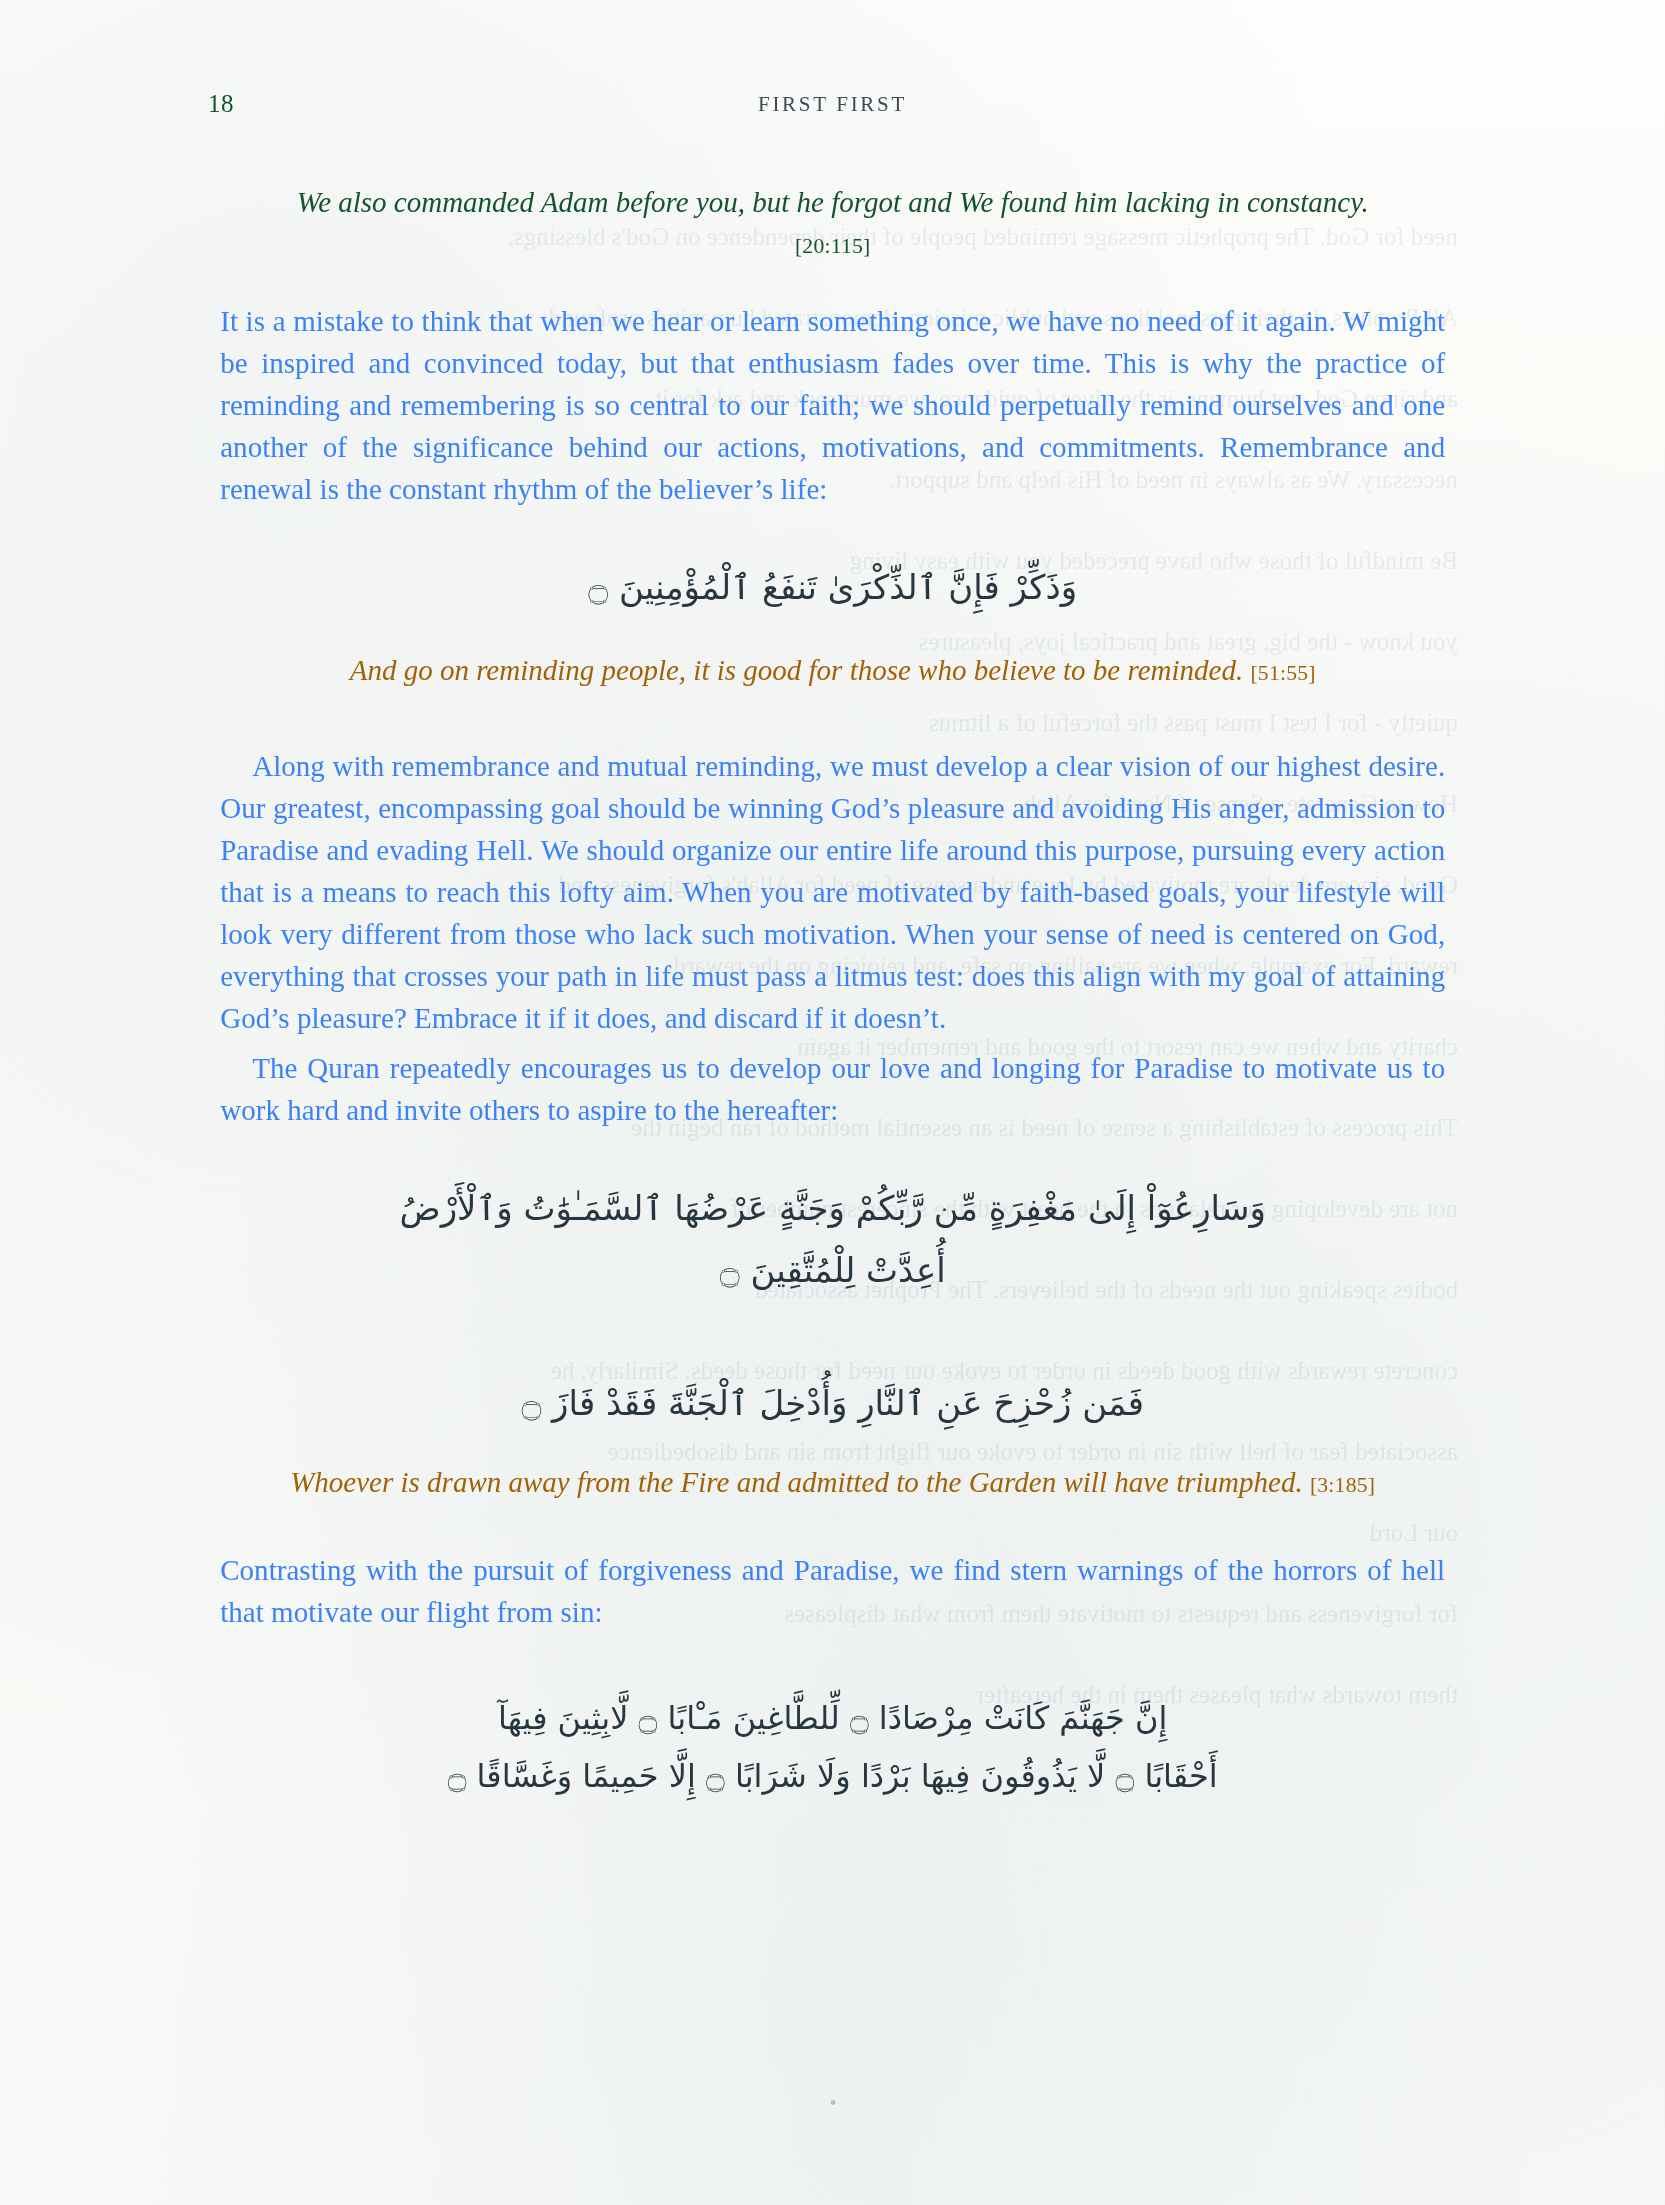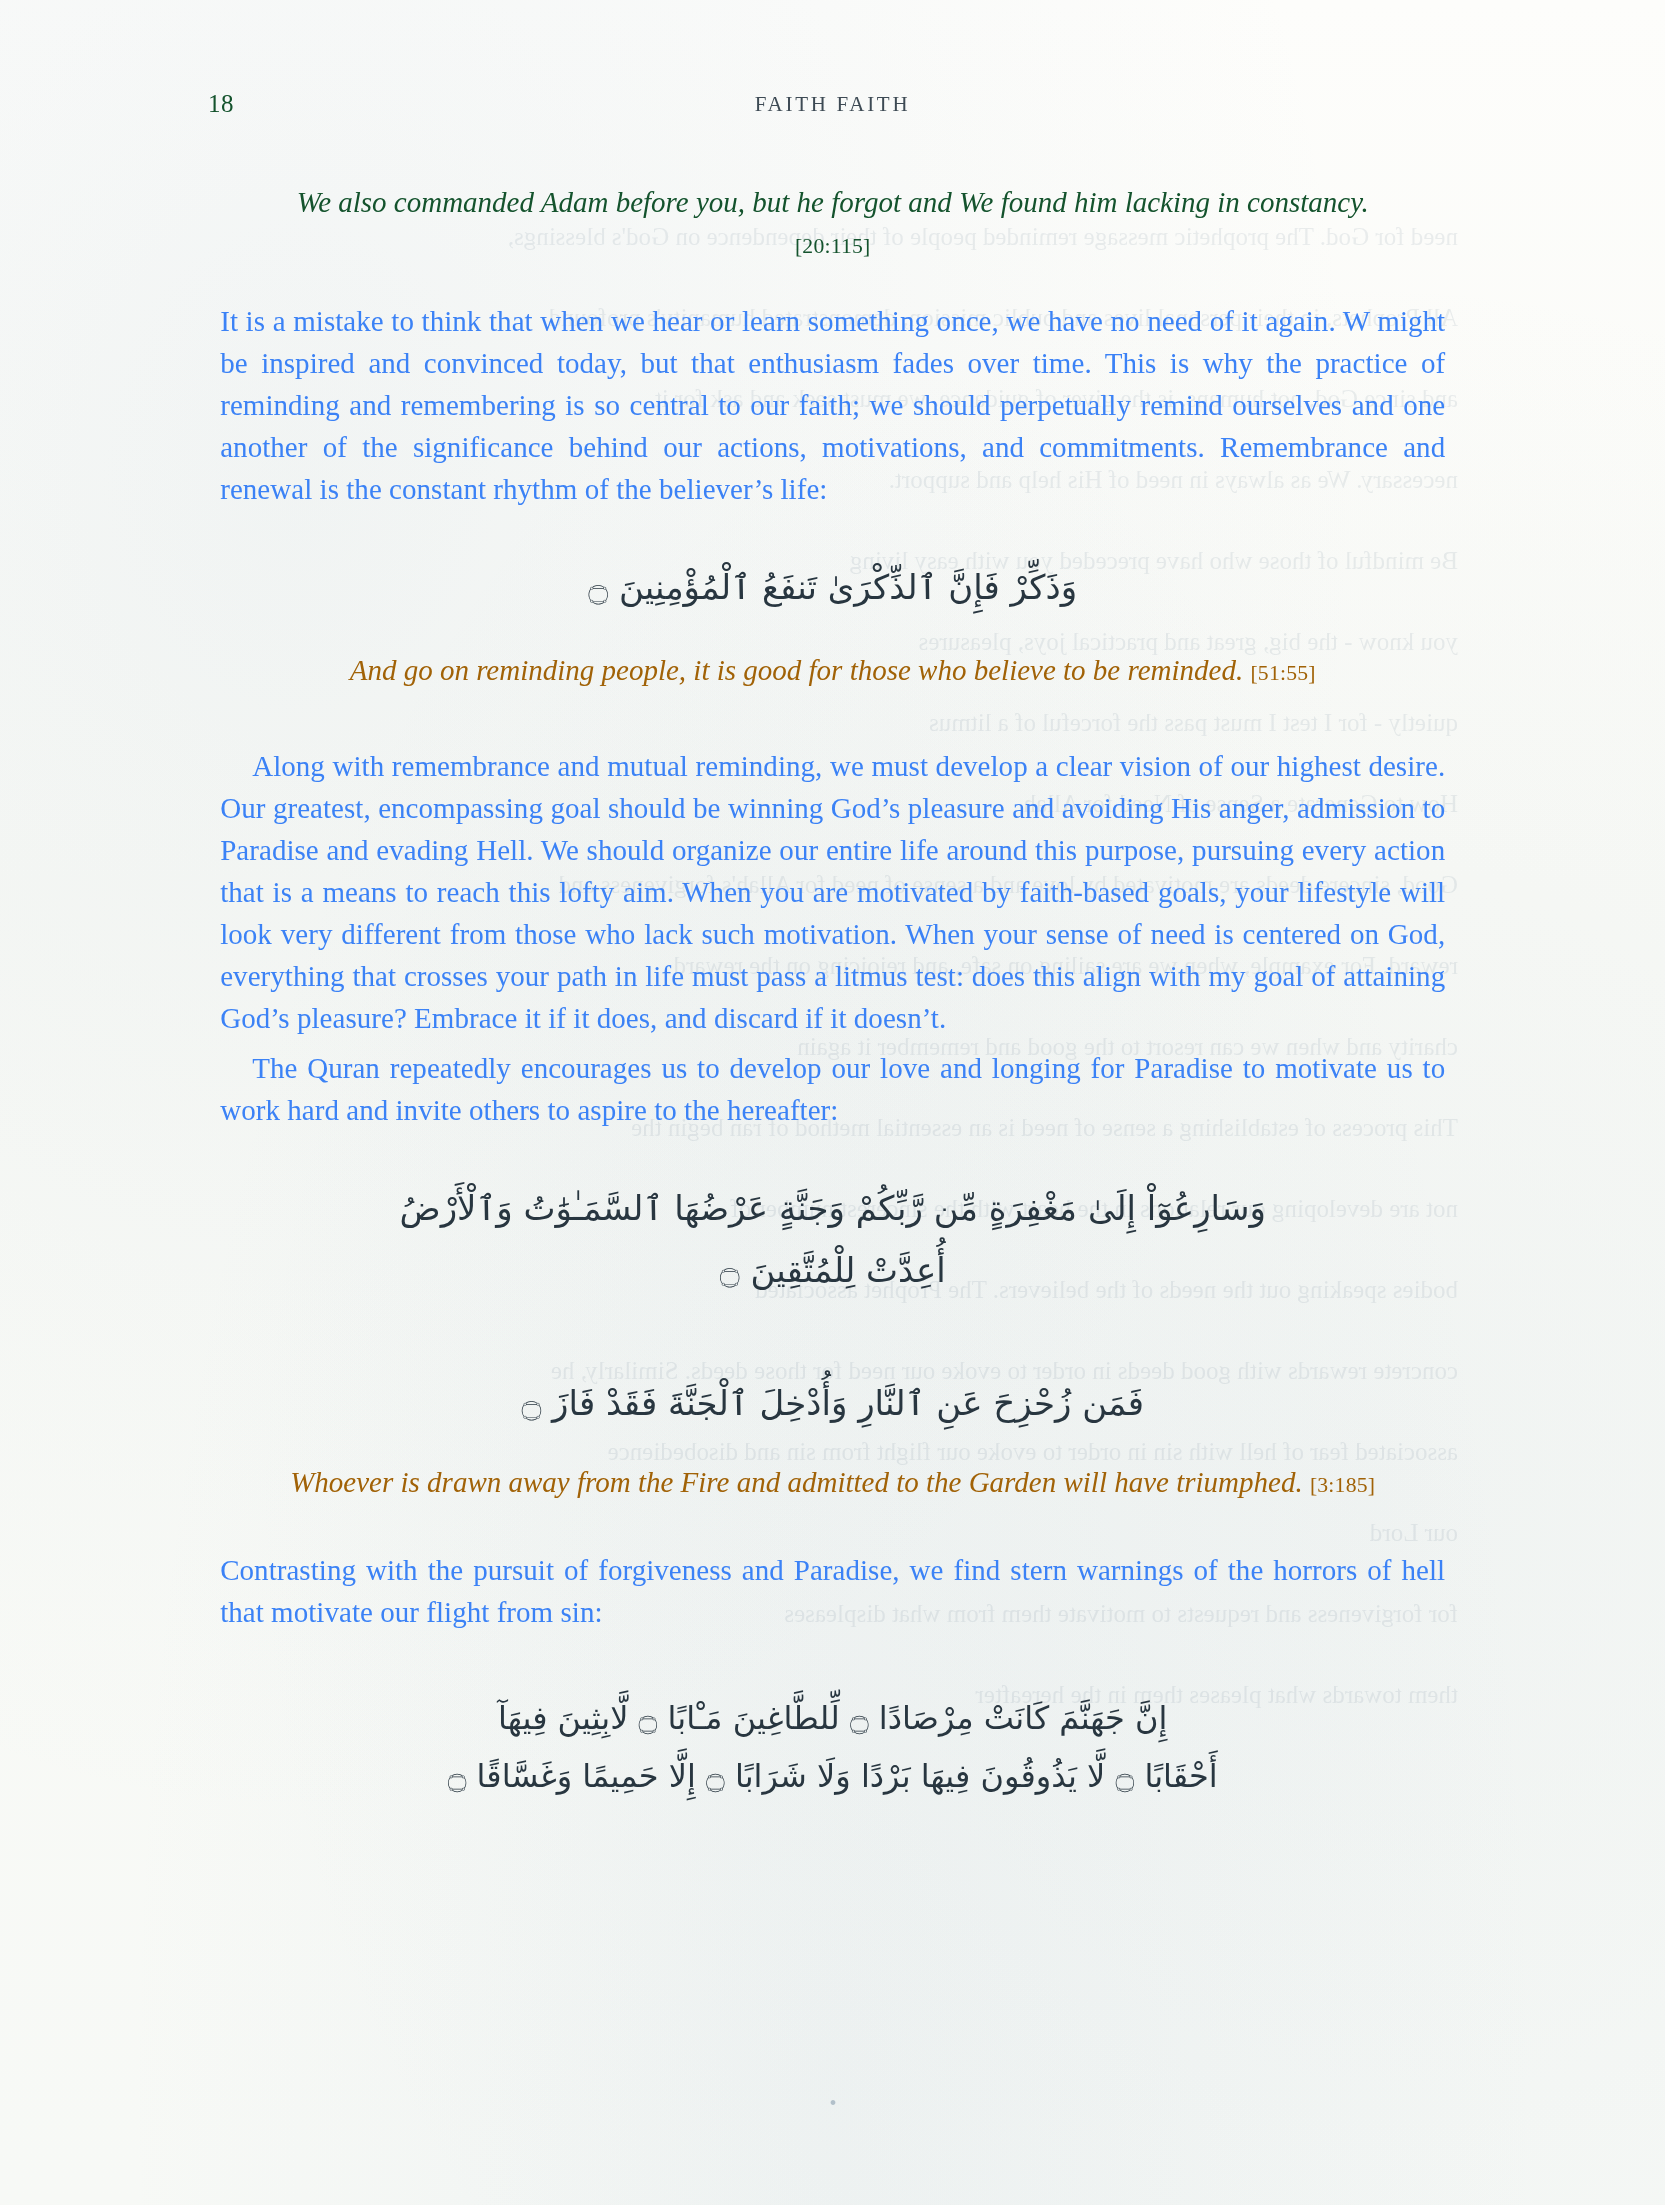--- a/index.html
+++ b/index.html
@@ -171,21 +171,21 @@
     <p>associated fear of hell with sin in order to evoke our flight from sin and disobedience</p>
     <p>our Lord</p>
     <p>for forgiveness and requests to motivate them from what displeases</p>
     <p>them towards what pleases them in the hereafter</p>
   </div>
 
   <div class="content">
 
     <div class="runhead">
       <div class="folio">18</div>
-      <div class="runhead-title">FAITH FAITH</div>
+      <div class="runhead-title">FIRST FIRST</div>
     </div>
 
     <div class="body">
 
       <div class="epigraph">
         <span>We also commanded Adam before you, but he forgot and We found him lacking in constancy.</span>
         <span class="ref">[20:115]</span>
       </div>
 
       <p class="para">It is a mistake to think that when we hear or learn something once, we have no need of it again. W might be inspired and convinced today, but that enthusiasm fades over time. This is why the practice of reminding and remembering is so central to our faith; we should perpetually remind ourselves and one another of the significance behind our actions, motivations, and commitments. Remembrance and renewal is the constant rhythm of the believer’s life:</p>

